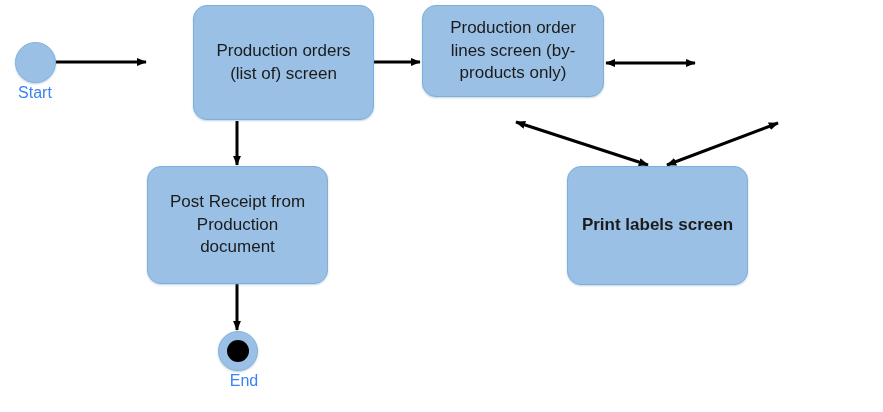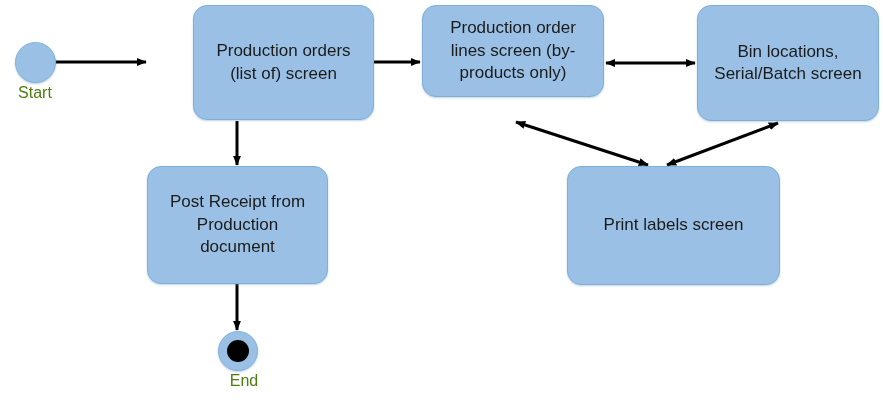--- a/index.html
+++ b/index.html
@@ -57,21 +57,21 @@
   }
   .end-node .inner-dot {
     width: 22px;
     height: 22px;
     border-radius: 50%;
     background: #000000;
   }
   .node-caption {
     position: absolute;
     font-size: 16px;
-    color: #4d7c0f;
+    color: #3b82f6;
     text-align: center;
     white-space: nowrap;
   }
   svg.edges {
     position: absolute;
     left: 0;
     top: 0;
     width: 883px;
     height: 412px;
     pointer-events: none;
@@ -111,29 +111,26 @@
   <div class="node-caption" style="left:4px; top:84px; width:62px;">Start</div>
 
   <div class="node-box" style="left:147px; top:5px; width:181px; height:115px;margin-left:46px;">
     <span class="label">Production orders (list of) screen</span>
   </div>
 
   <div class="node-box" style="left:422px; top:5px; width:182px; height:92px;">
     <span class="label">Production order lines screen (by-products only)</span>
   </div>
 
-  <div class="node-box" style="left:697px; top:5px; width:182px; height:116px;">
-    <span class="label">Bin locations, Serial/Batch screen</span>
-  </div>
 
   <div class="node-box" style="left:147px; top:166px; width:181px; height:118px;align-items:center;">
     <span class="label">Post Receipt from Production document</span>
   </div>
 
-  <div class="node-box" style="left:567px; top:166px; width:213px; height:119px;">
+  <div class="node-box" style="left:567px; top:166px; width:181px; height:119px;font-weight:bold;">
     <span class="label">Print labels screen</span>
   </div>
 
   <div class="end-node" style="left:218px; top:331px; width:38px; height:38px;">
     <span class="inner-dot"></span>
   </div>
   <div class="node-caption" style="left:214px; top:372px; width:60px;">End</div>
 
 </div>
 

